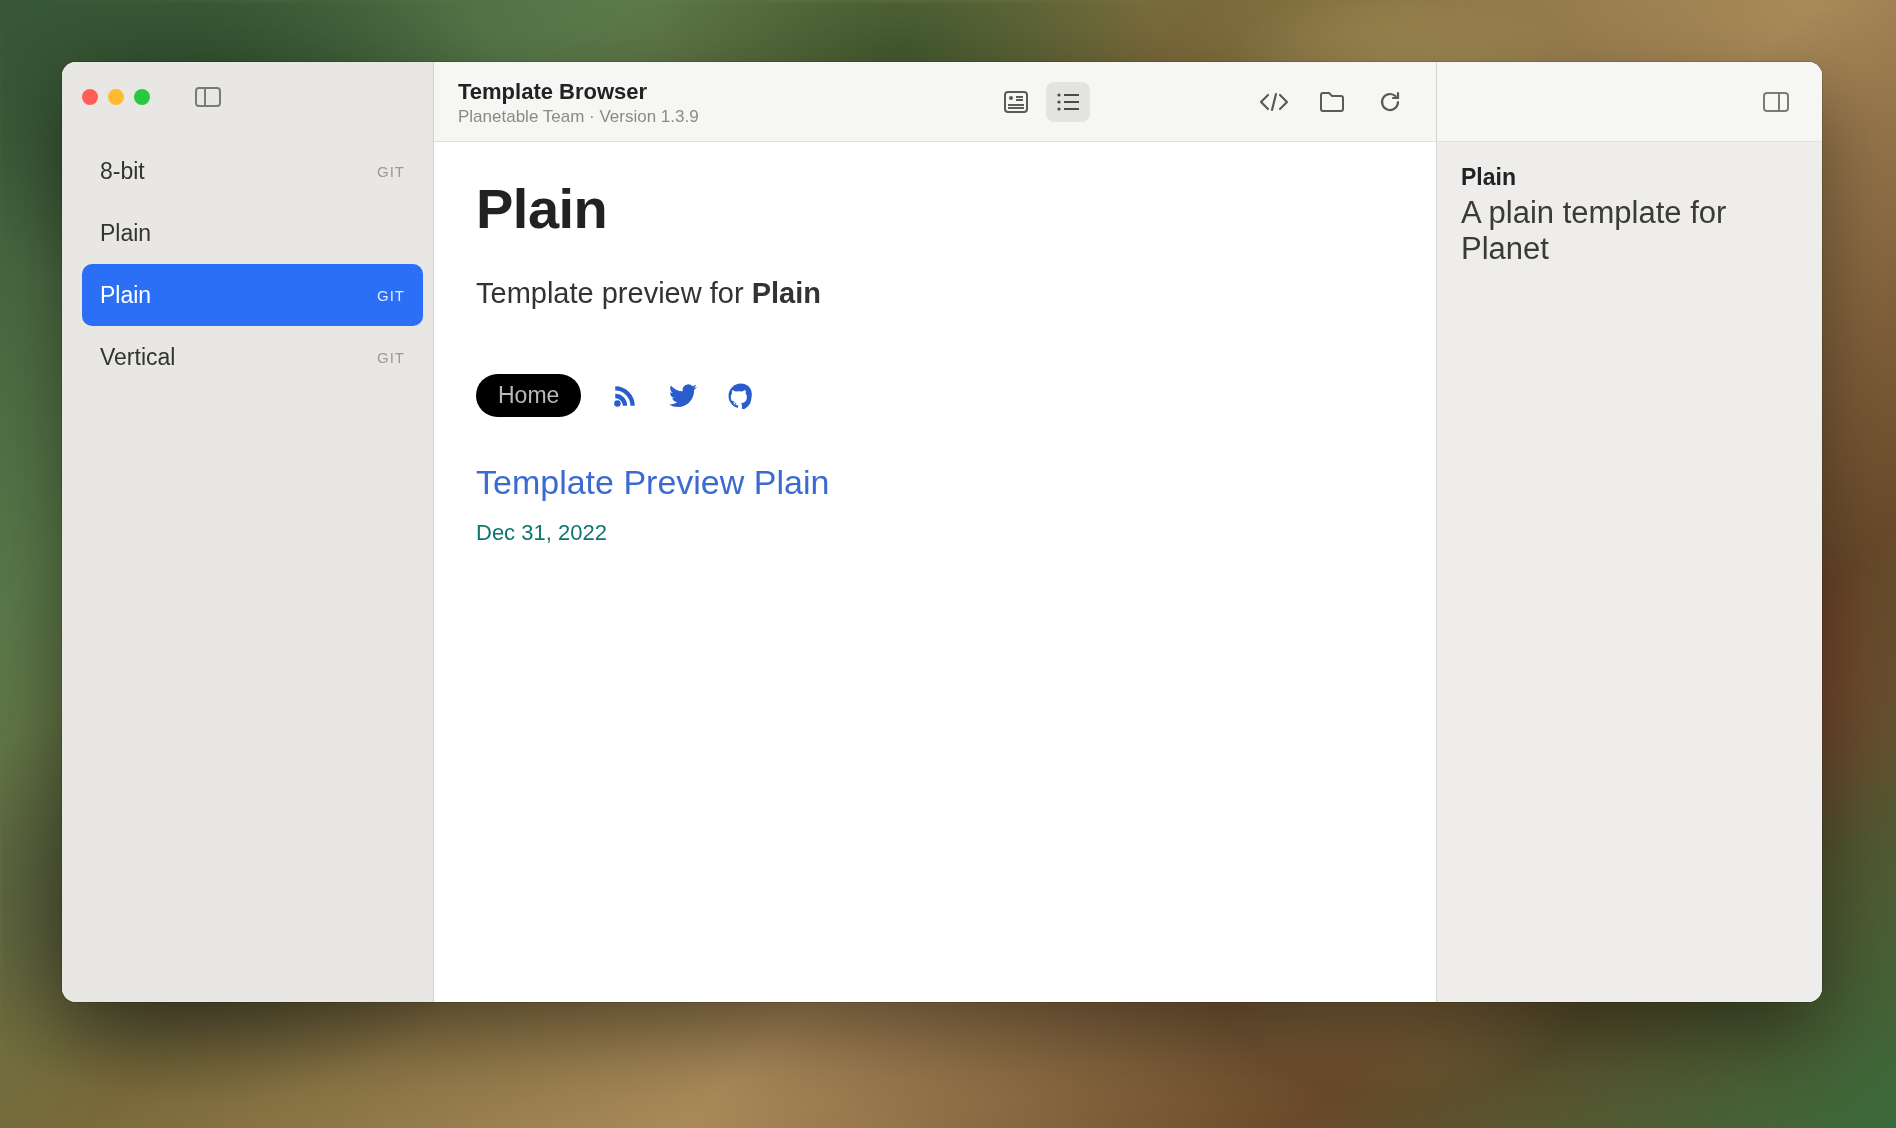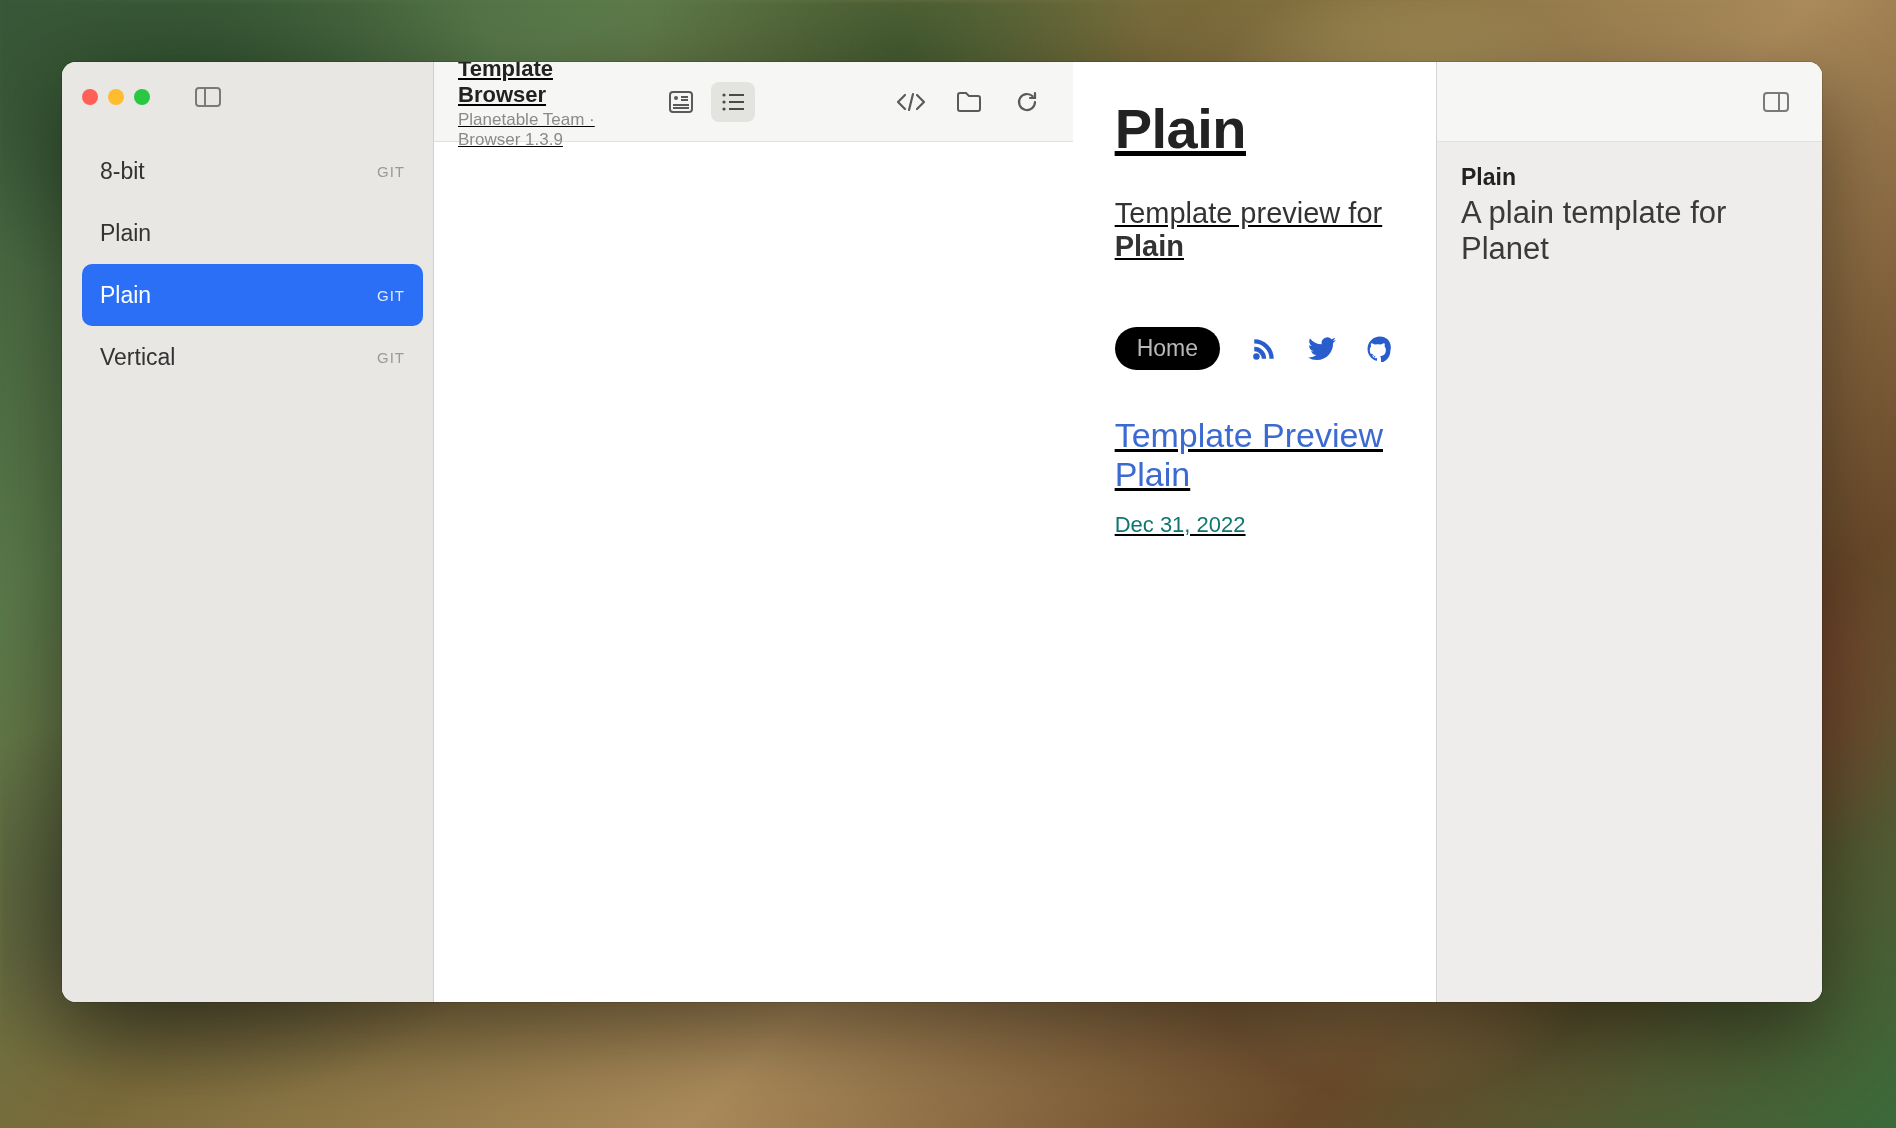--- a/index.html
+++ b/index.html
@@ -90,23 +90,22 @@
     .sidebar-item.selected {
       background: #2a6ff5;
       color: #fff;
     }
     .sidebar-item.selected .badge { color: rgba(255,255,255,0.85); }
 
     
     .main {
       flex: 1;
       display: flex;
-      flex-direction: row;
+      flex-direction: column;
       min-width: 0;
-      text-decoration: underline;
     }
     .toolbar {
       height: 80px;
       border-bottom: 1px solid #e1e1e1;
       display: flex;
       align-items: center;
       padding: 0 24px;
       gap: 14px;
       background: #f6f6f4;
     }
@@ -207,21 +206,21 @@
         <span>Vertical</span>
         <span class="badge">GIT</span>
       </div>
     </div>
   </aside>
 
   <section class="main">
     <div class="toolbar">
       <div class="title-block">
         <div class="title">Template Browser</div>
-        <div class="subtitle">Planetable Team · Browser 1.3.9</div>
+        <div class="subtitle">Planetable Team · Version 1.3.9</div>
       </div>
 
       <div class="tb-group">
         <div class="tb-btn">
           <svg width="24" height="22" viewBox="0 0 24 22" fill="none" stroke="#5a5a58" stroke-width="2">
             <rect x="1" y="1" width="22" height="20" rx="3"></rect>
             <circle cx="7" cy="7" r="2" fill="#5a5a58" stroke="none"></circle>
             <line x1="12" y1="6" x2="19" y2="6"></line>
             <line x1="12" y1="9" x2="19" y2="9"></line>
             <line x1="4" y1="14" x2="20" y2="14"></line>

